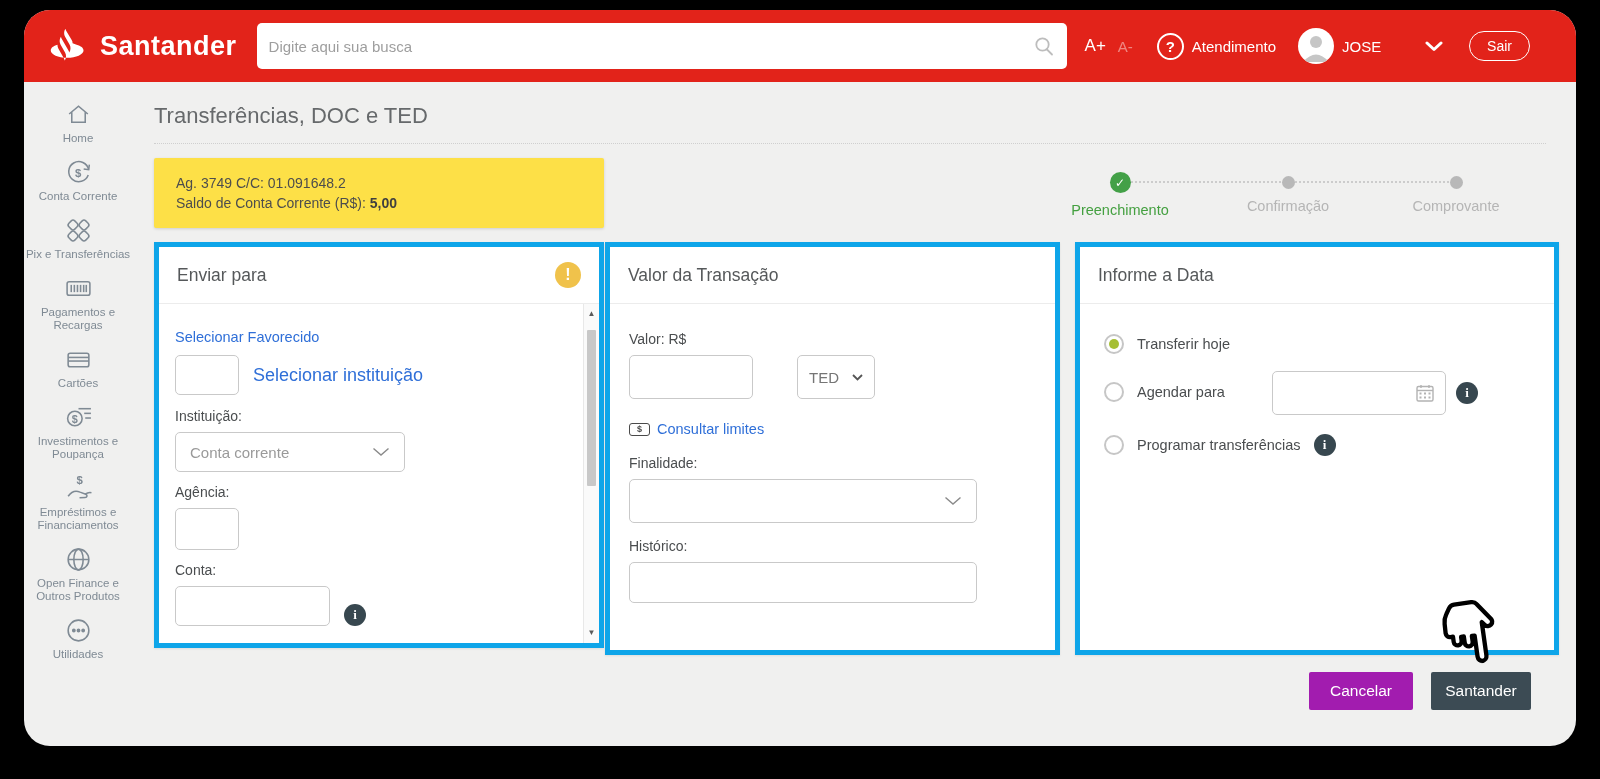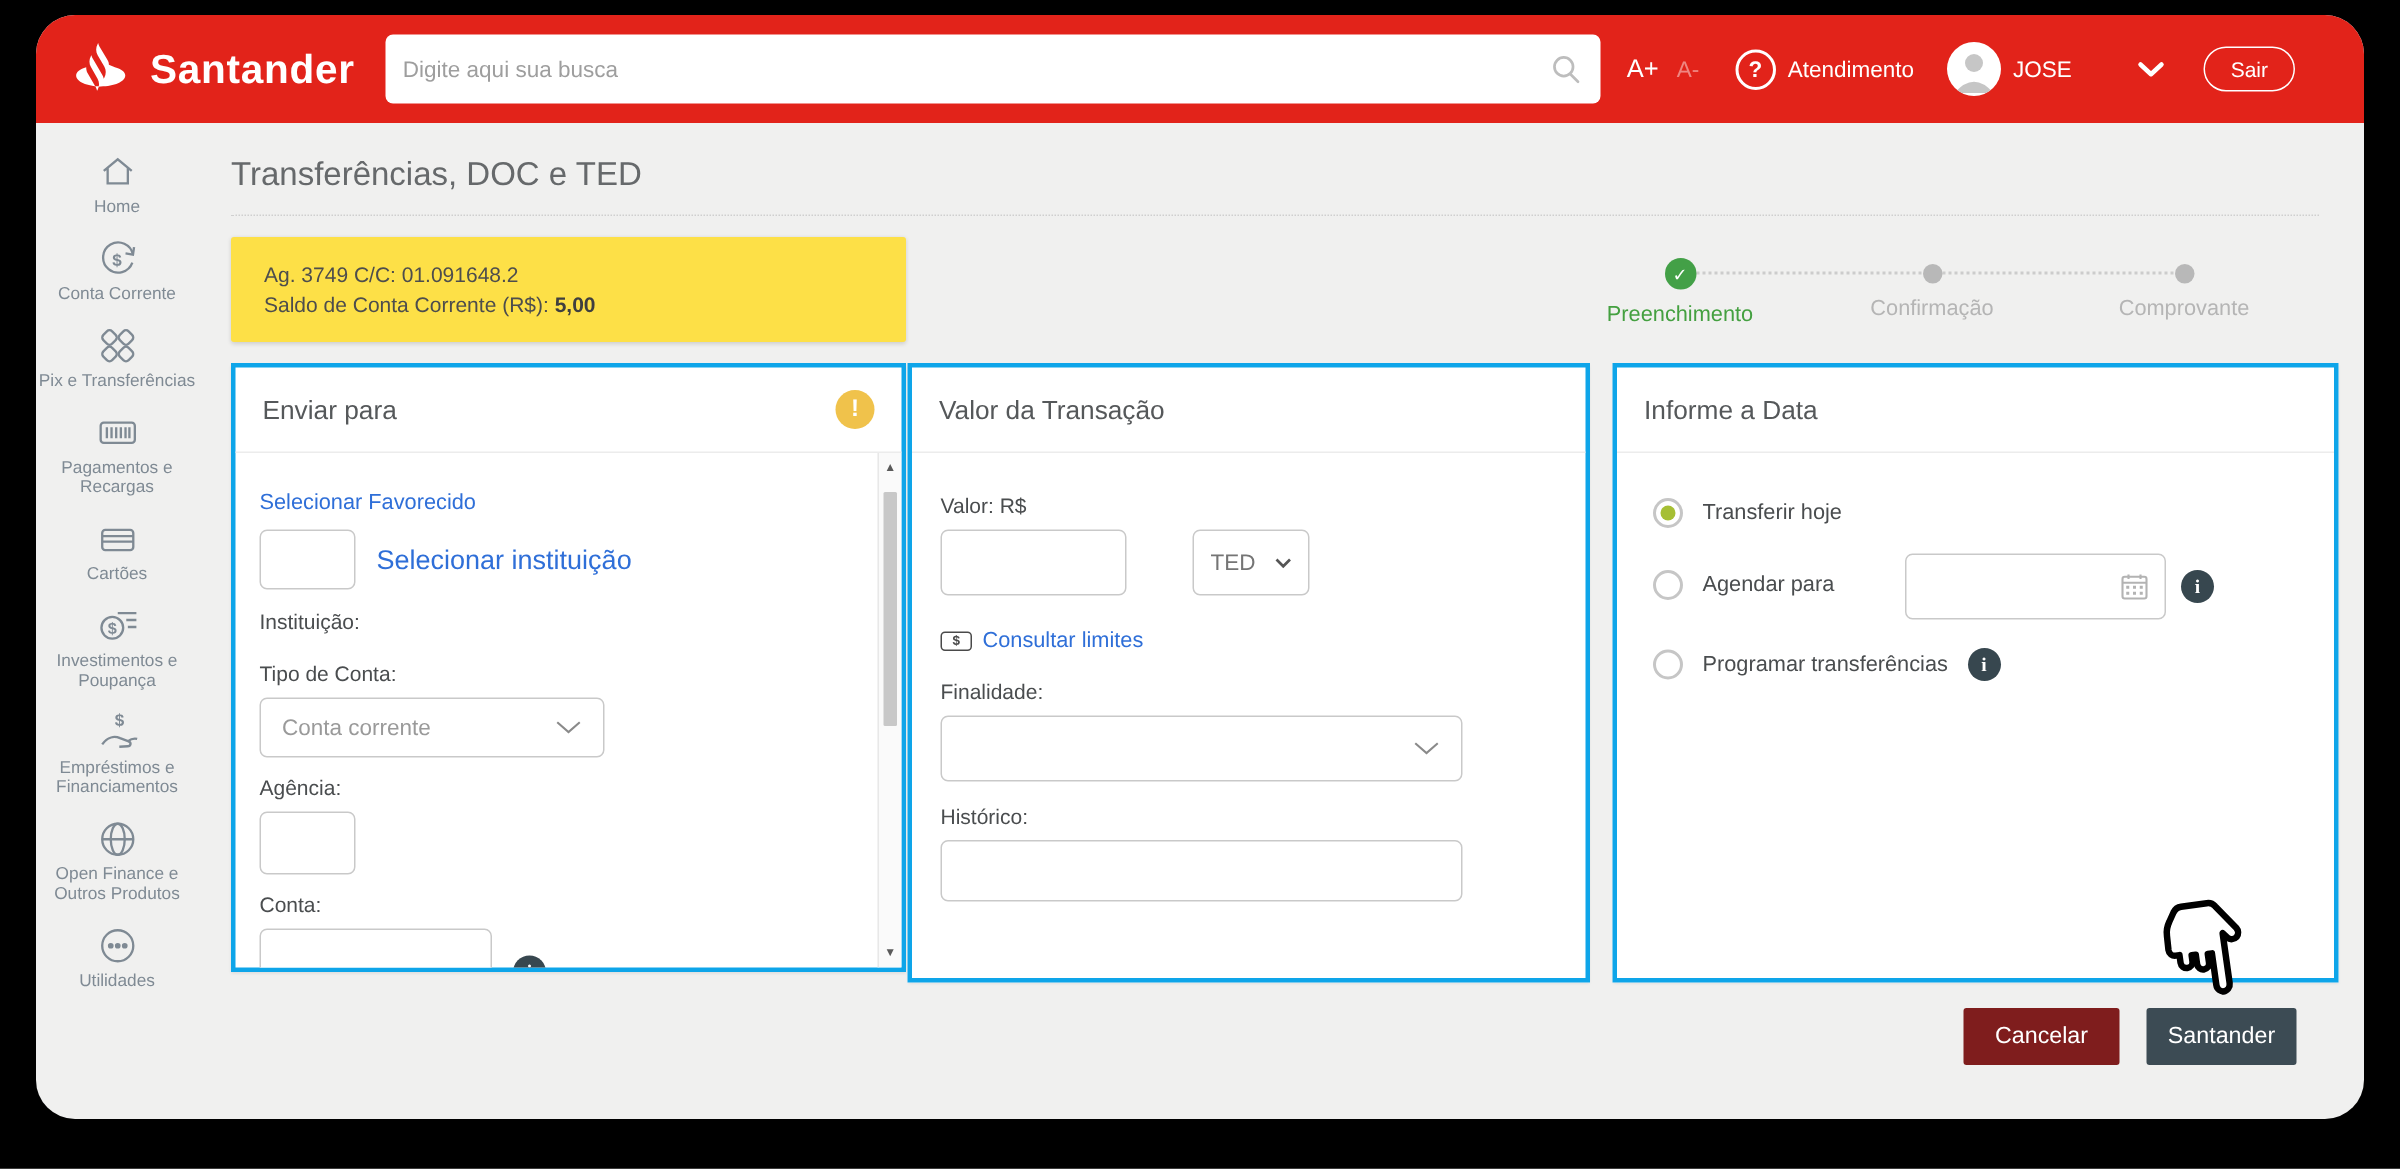--- a/index.html
+++ b/index.html
@@ -42,21 +42,21 @@
   .stepper { position:absolute; left:1012px; top:162px; width:504px; height:56px; }
   .step-line { position:absolute; top:9px; left:84px; right:84px; border-top:2px dotted #cccccc; }
   .steps { display:flex; }
   .step { flex:1; display:flex; flex-direction:column; align-items:center; }
   .dot-active { width:21px; height:21px; border-radius:50%; background:#43a047; color:#fff; font-size:12px; font-weight:bold; display:flex; align-items:center; justify-content:center; z-index:1; }
   .dot { width:13px; height:13px; margin-top:4px; border-radius:50%; background:#b8b8b8; z-index:1; }
   .step .slbl { margin-top:9px; font-size:14.5px; color:#b5b5b5; }
   .step.active .slbl { color:#44a040; }
 
   
-  .panel { position:absolute; top:232px; background:#fff; border:3px solid #0ea5e9; box-shadow:0 1px 2px rgba(0,0,0,.08); }
+  .panel { position:absolute; top:232px; background:#fff; border:5px solid #0ea5e9; box-shadow:0 1px 2px rgba(0,0,0,.08); }
   .p1 { left:130px; width:450px; height:406px; }
   .p2 { left:581px; width:455px; height:413px; }
   .p3 { left:1051px; width:484px; height:413px; }
   .phead { height:57px; border-bottom:1px solid #ececec; display:flex; align-items:center; padding:0 18px; font-size:17.5px; color:#55585a; justify-content:space-between; }
   .warn { width:26px; height:26px; border-radius:50%; background:#f0c24b; color:#fff; font-weight:bold; font-size:16px; display:flex; align-items:center; justify-content:center; }
   .pbody { position:relative; height:calc(100% - 57px); overflow:hidden; }
   .p1 .pbody { padding:24px 34px 0 16px; }
   .p2 .pbody { padding:27px 20px 0 19px; }
 
   .form-label { font-size:14px; color:#4a4d4f; }
@@ -81,21 +81,21 @@
 
   
   .radio-row { position:absolute; display:flex; align-items:center; gap:13px; }
   .radio { width:20px; height:20px; border:2px solid #c6c6c6; border-radius:50%; background:#fff; display:flex; align-items:center; justify-content:center; cursor:pointer; flex:none; }
   .radio .dotin { width:10px; height:10px; border-radius:50%; background:#a6bf34; }
   .rlbl { font-size:14.5px; color:#4a4d4f; }
   .date-box { position:absolute; left:192px; top:67px; width:174px; height:44px; display:flex; align-items:center; justify-content:flex-end; padding:0 10px; }
 
   
   .btn { position:absolute; top:662px; height:38px; border:none; color:#fff; font-size:15.5px; font-family:inherit; cursor:pointer; border-radius:2px; }
-  .btn-cancel { left:1285px; width:104px; background:#7f1d1d; }
+  .btn-cancel { left:1285px; width:104px; background:#a21caf; }
   .btn-continue { left:1407px; width:100px; background:#3c4b54; }
 
   .cursor { position:absolute; left:1412px; top:578px; width:74px; height:90px; z-index:9; pointer-events:none; }
 </style>
 </head>
 <body>
 
 <div class="app">
 
   <div class="hdr">
@@ -249,21 +249,20 @@
       <span>Enviar para</span>
       <span class="warn">!</span>
     </div>
     <div class="pbody">
       <a class="link">Selecionar Favorecido</a>
       <div class="fav-row">
         <div class="tbox" style="width:64px;height:40px;"></div>
         <a class="link" style="font-size:18px;">Selecionar instituição</a>
       </div>
       <div class="form-label" style="margin-top:13px;">Instituição:</div>
-      <div class="form-label" style="margin-top:19px;">Tipo de Conta:</div>
       <div class="selbox" style="width:230px;height:40px;margin-top:8px;">
         <span>Conta corrente</span>
         <span class="chev">
             <svg width="18" height="10" viewBox="0 0 18 10">
               <polyline points="1.5,1.5 9,8 16.5,1.5" fill="none" stroke="#8a8a8a" stroke-width="1.4"></polyline>
             </svg>
           </span>
       </div>
       <div class="form-label" style="margin-top:12px;">Agência:</div>
       <div class="tbox" style="width:64px;height:42px;margin-top:8px;"></div>

